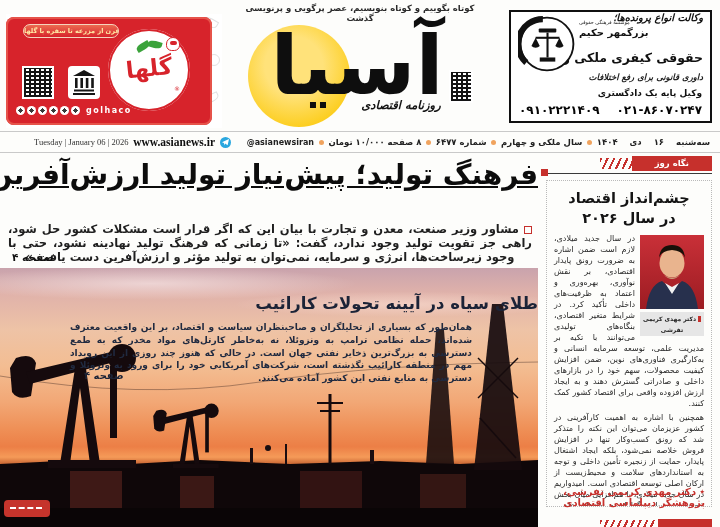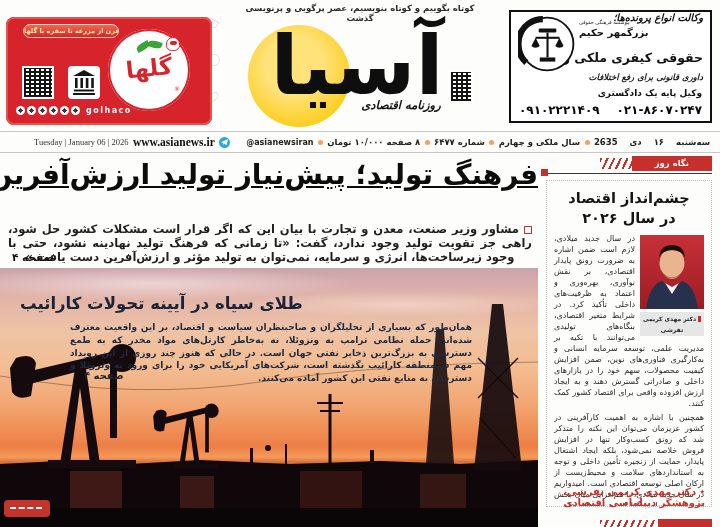--- a/index.html
+++ b/index.html
@@ -91,21 +91,21 @@
 
   
   .oil { left:0; top:268px; width:538px; height:259px; overflow:hidden;
     background:
       radial-gradient(55% 9% at 28% 6%, rgba(255,244,244,.55), transparent 70%),
       radial-gradient(45% 7% at 75% 14%, rgba(255,230,220,.5), transparent 70%),
       linear-gradient(180deg,#c9a3ad 0%,#e0b2aa 10%,#eec3a6 24%,#f3bd92 38%,
         #f2a775 52%,#ef9057 62%,#ec7f46 69%,#f59a58 73%,#c4602f 76%,
         #2e1614 79%,#170d0f 86%,#100a0b 100%); }
   .oil svg { position:absolute; left:0; top:0; }
-  .oil-title { position:absolute; left:0; top:26px; width:100%; text-align:left;
+  .oil-title { position:absolute; left:0; top:26px; width:100%; text-align:right;
     font-size:16.5px; font-weight:900; color:#1b2337; z-index:2;padding-left:20px; }
   .oil-body { position:absolute; left:70px; top:53px; width:402px; direction:rtl;
     text-align:justify; font-size:9px; font-weight:bold; line-height:12.8px;
     color:#202a40; z-index:2; }
   .oil-pref { position:absolute; left:84px; top:102px; font-size:10px; font-weight:900;
     color:#1b2337; z-index:2; }
   .wmark { position:absolute; left:4px; top:232px; width:46px; height:17px;
     background:#c5342c; border-radius:4px; z-index:3; }
   .wmark::after { content:""; position:absolute; right:6px; bottom:-5px; border:5px solid transparent;
     border-top-color:#c5342c; border-right-width:2px; }
@@ -207,21 +207,21 @@
   <div class="legal-names">
     <span>وکیل پایه یک دادگستری</span>
   </div>
   <div class="legal-phones">
     <span>۰۲۱-۸۶۰۷۰۲۴۷</span>
     <span>۰۹۱۰۲۲۲۱۴۰۹</span>
   </div>
 </div>
 
 <div class="abs dateline">
-  <span class="d-fa">سه‌شنبه ۱۶ دی 2635</span>
+  <span class="d-fa">سه‌شنبه ۱۶ دی ۱۴۰۴</span>
   <span class="dot"></span>
   <span>سال ملکی و چهارم</span>
   <span class="dot"></span>
   <span>شماره ۶۴۷۷</span>
   <span class="dot"></span>
   <span>۸ صفحه ۱۰/۰۰۰ تومان</span>
   <span class="dot"></span>
   <span class="tg">
     <span class="tg-ic">
       <svg width="7" height="7" viewBox="0 0 10 10">

